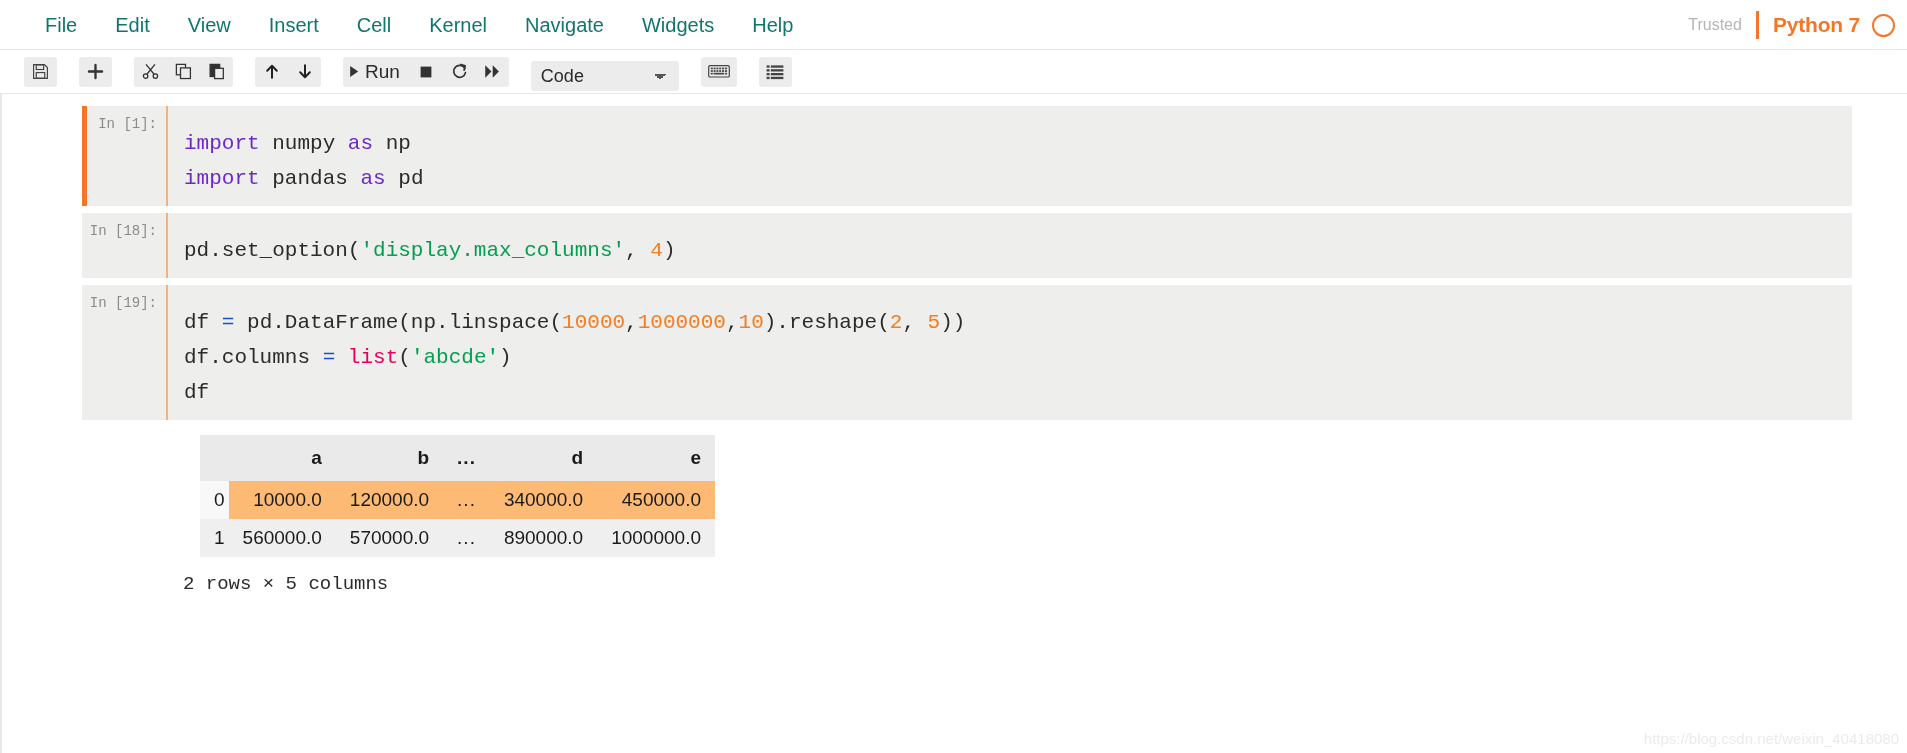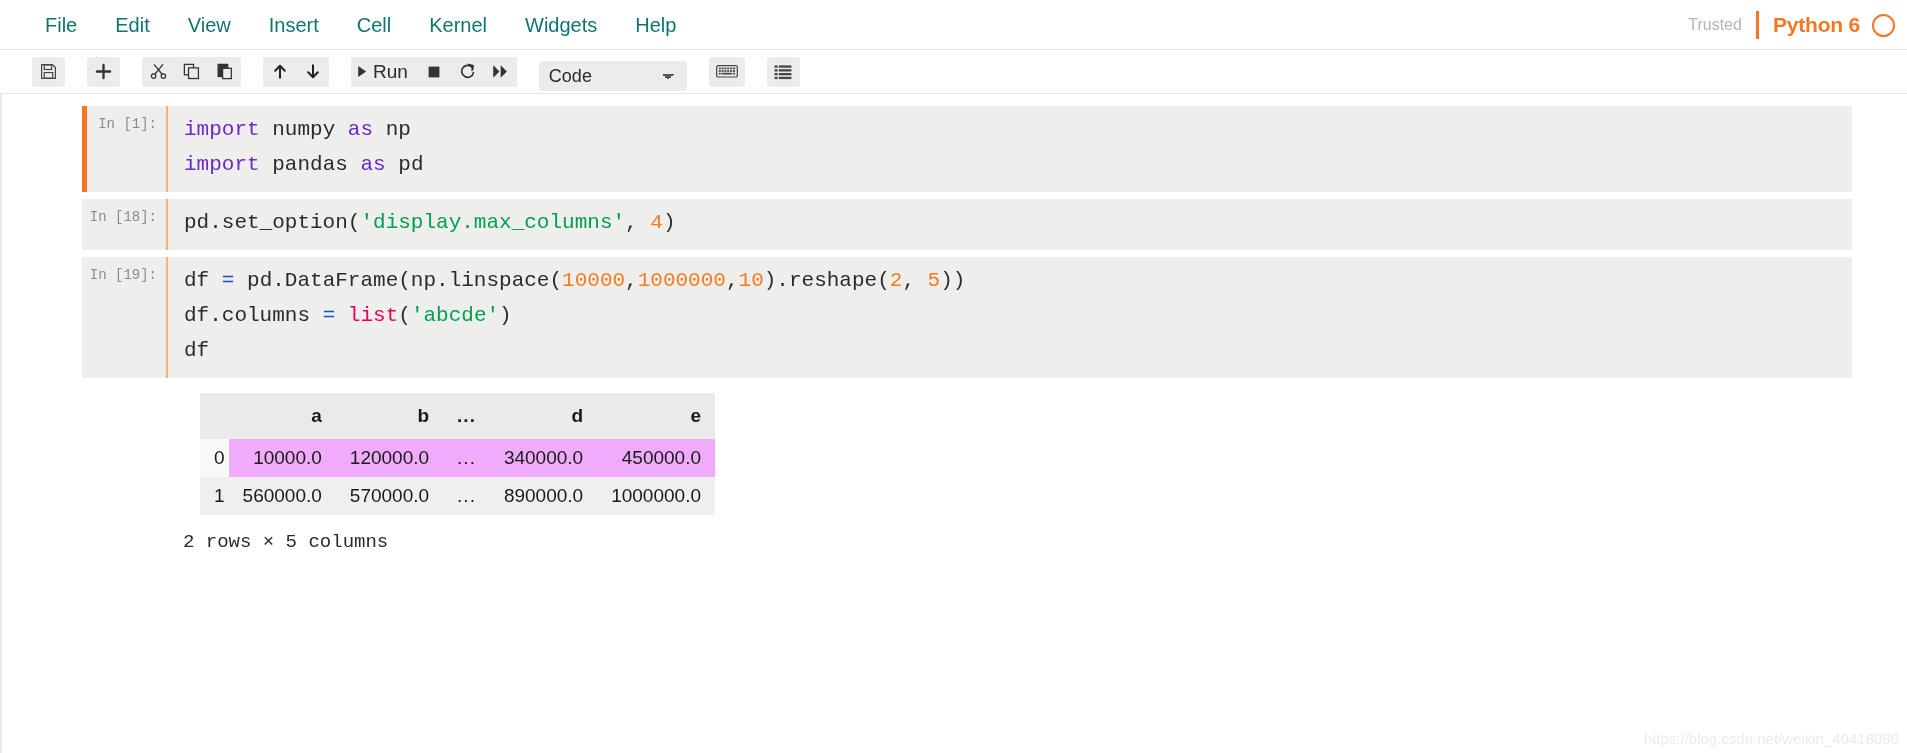--- a/index.html
+++ b/index.html
@@ -68,21 +68,21 @@
     background: transparent;
   }
 
   
   #maintoolbar {
     height: 44px;
     background: #ffffff;
     border-bottom: 1px solid #e7e7e7;
     display: flex;
     align-items: center;
-    padding-left: 32px;
+    padding-left: 24px;
     gap: 22px;
   }
   .btn-group {
     display: flex;
     align-items: center;
     background: #ececec;
     border-radius: 3px;
     overflow: hidden;
   }
   .tbtn {
@@ -173,21 +173,21 @@
     color: #8b8b8b;
     text-align: right;
     padding: 9px 9px 0 0;
     line-height: 1.4;
     white-space: nowrap;
   }
   .input-area {
     flex: 1 1 auto;
     background: #eeeeec;
     border-left: 2px solid #f8b175;
-    padding: 6px 0 10px 16px;
+    padding: 20px 0 10px 16px;
   }
   .cm-line {
     font-family: "Liberation Mono", monospace;
     font-size: 21px;
     line-height: 35px;
     color: #2b2b2b;
     white-space: pre;
   }
   .kw  { color: #6d29ca; }      
   .op  { color: #1a4fd6; }      
@@ -223,21 +223,21 @@
     color: #1a1a1a;
     white-space: nowrap;
   }
   #df-table thead th {
     background: #eaeaea;
     font-weight: bold;
     padding-top: 12px;
     padding-bottom: 12px;
   }
   #df-table thead th.corner { background: #eaeaea; }
-  #df-table tbody tr.odd  td { background: #f0abfc; }
+  #df-table tbody tr.odd  td { background: #fdba74; }
   #df-table tbody tr.even td { background: #efefef; }
   #df-table tbody th.rowidx {
     font-weight: normal;
     text-align: right;
     padding-right: 4px;
   }
   #df-table tbody tr.odd th.rowidx  { background: #f8f8f8; }
   #df-table tbody tr.even th.rowidx { background: #efefef; }
   .ellipsis-col { color: #5a5a5a; letter-spacing: 1px; }
   .hl-selected {
@@ -265,28 +265,29 @@
 <body>
 
 <div id="menubar">
   <div id="menubar-items" style="display: flex; align-items: center;">
       <div class="menu-item">File</div>
       <div class="menu-item">Edit</div>
       <div class="menu-item">View</div>
       <div class="menu-item">Insert</div>
       <div class="menu-item">Cell</div>
       <div class="menu-item">Kernel</div>
+      <div class="menu-item">Navigate</div>
       <div class="menu-item">Widgets</div>
       <div class="menu-item">Help</div>
     </div>
 
   <div id="menubar-right">
     <span id="trusted-indicator">Trusted</span>
     <span id="menubar-divider"></span>
-    <span id="kernel-name">Python 6</span>
+    <span id="kernel-name">Python 7</span>
     <span id="kernel-indicator-icon"></span>
   </div>
 </div>
 
 <div id="maintoolbar">
 
   <div class="btn-group">
     <button class="tbtn" title="Save">
       <svg width="17" height="17" viewBox="0 0 16 16">
         <path d="M1.5 1.5h10.2L14.5 4.3v10.2h-13z" fill="none" stroke="#444" stroke-width="1.1"></path>

